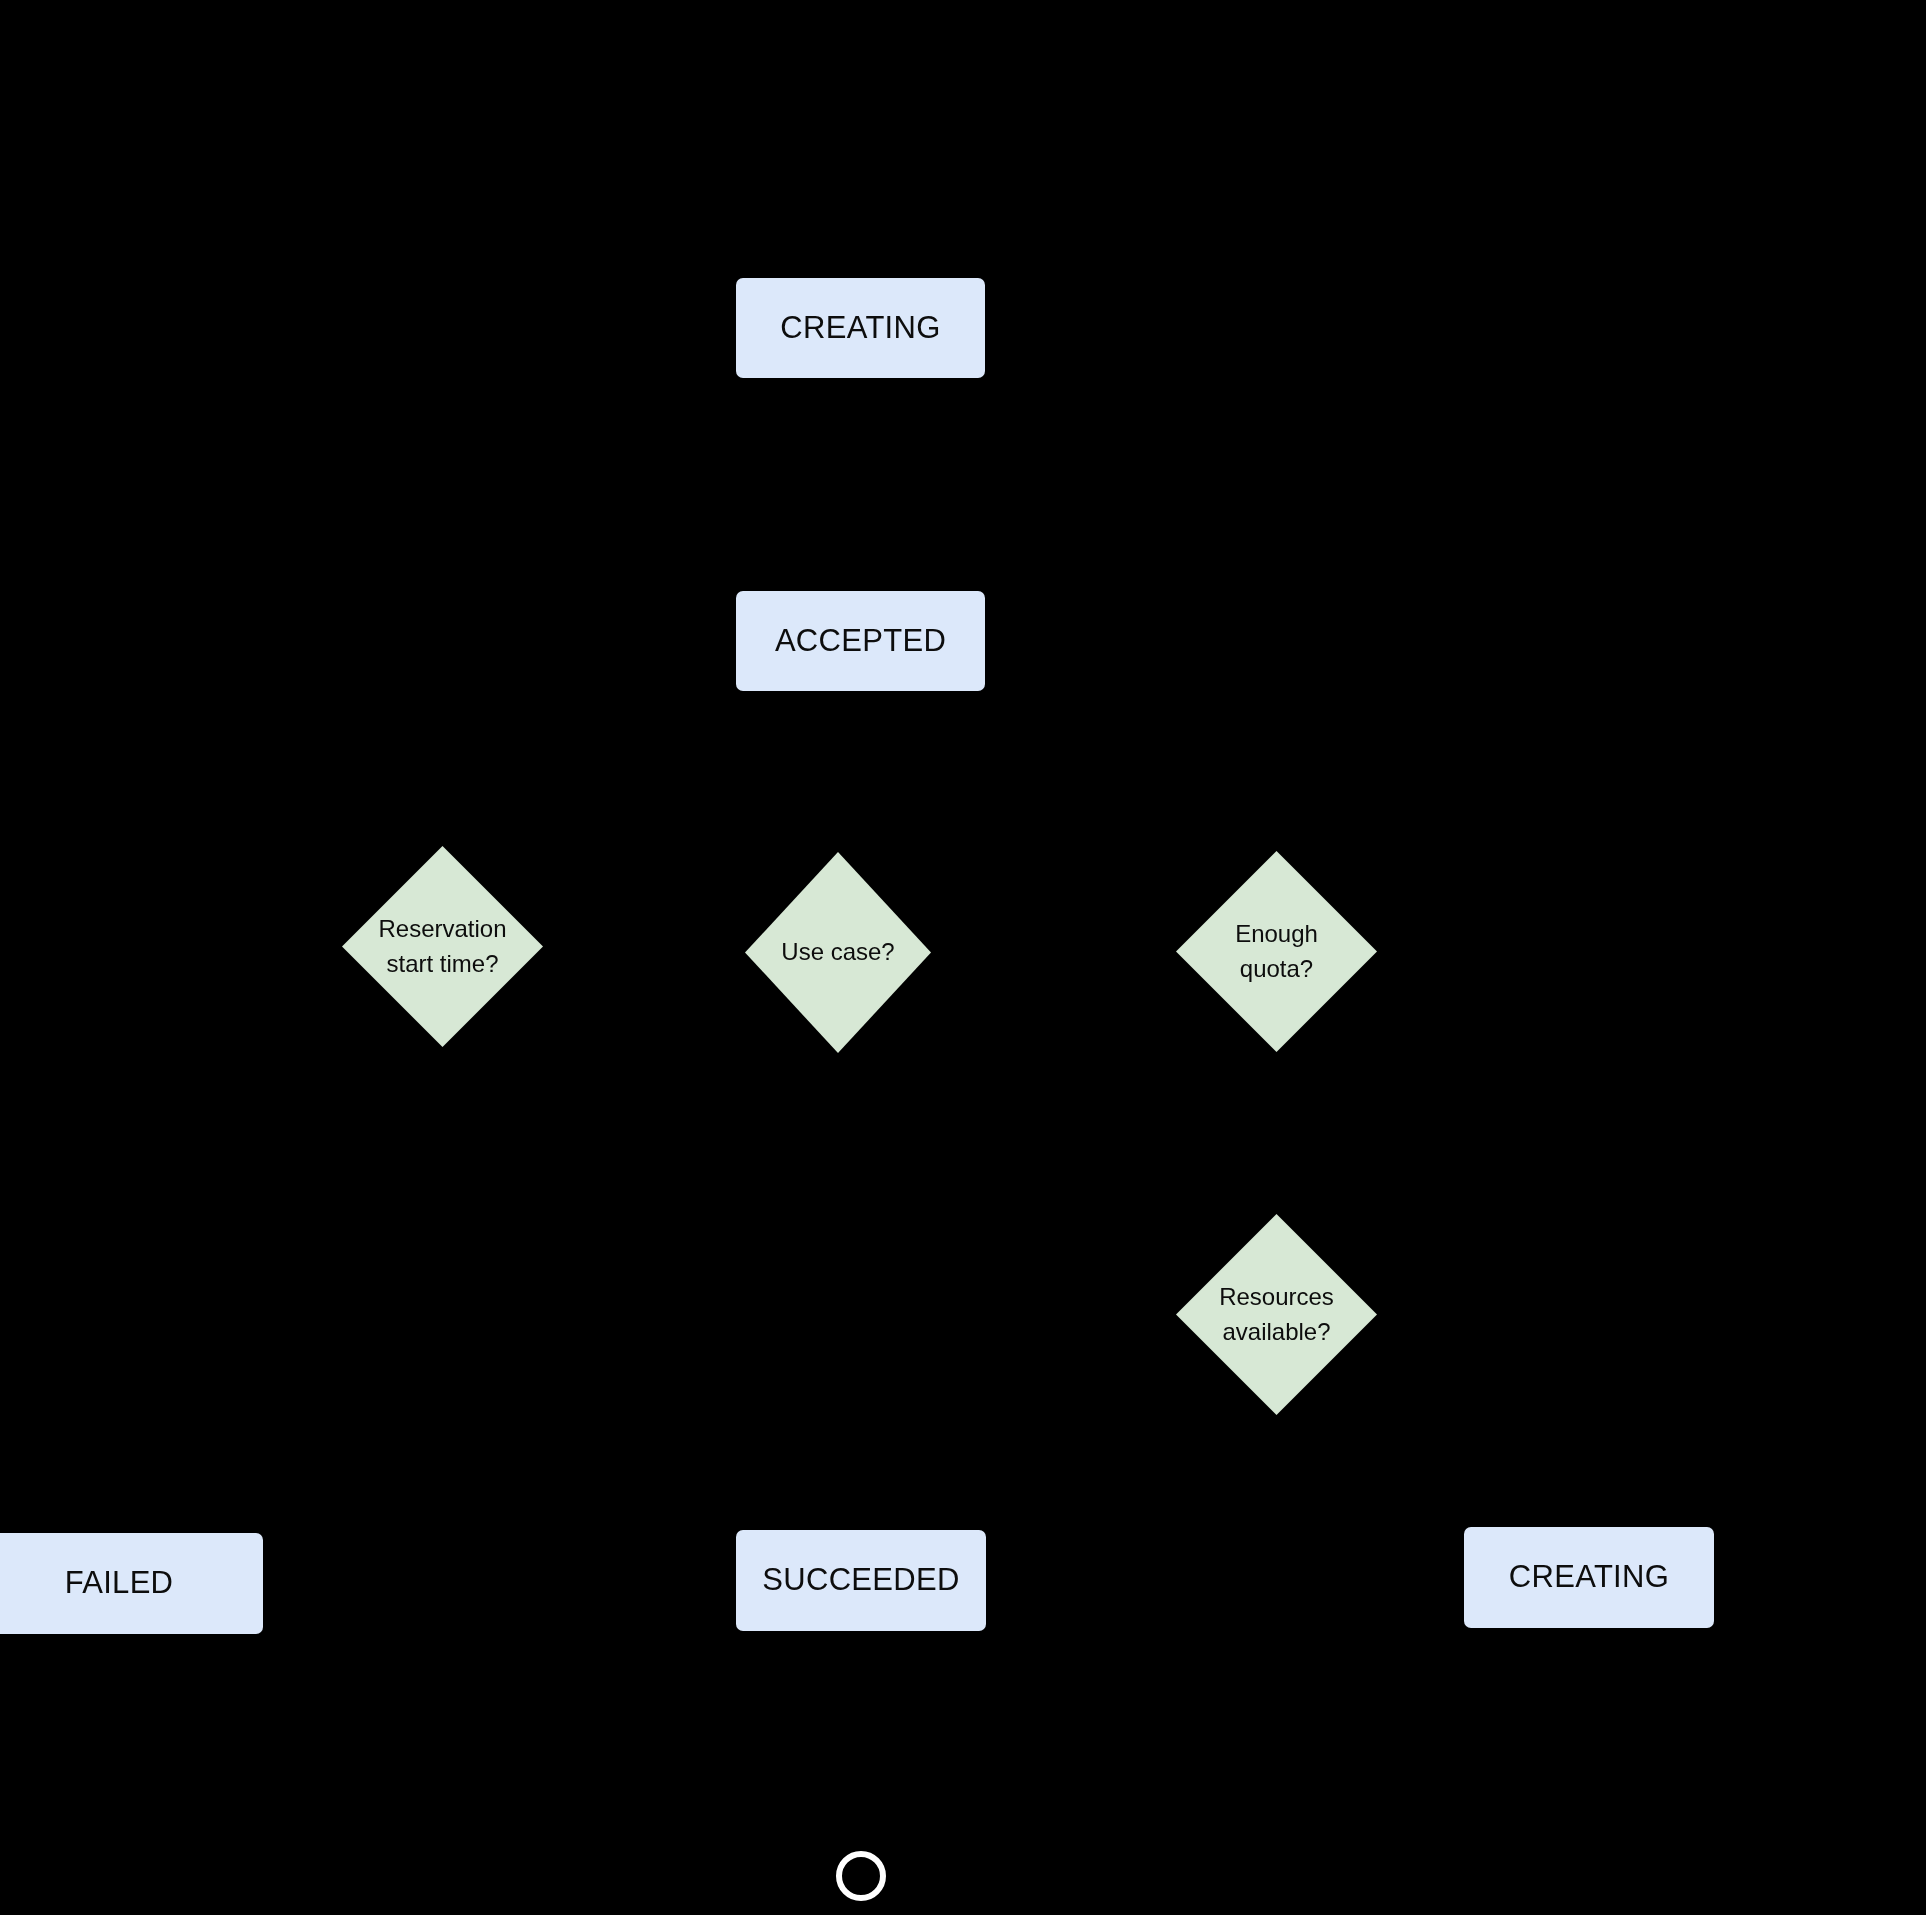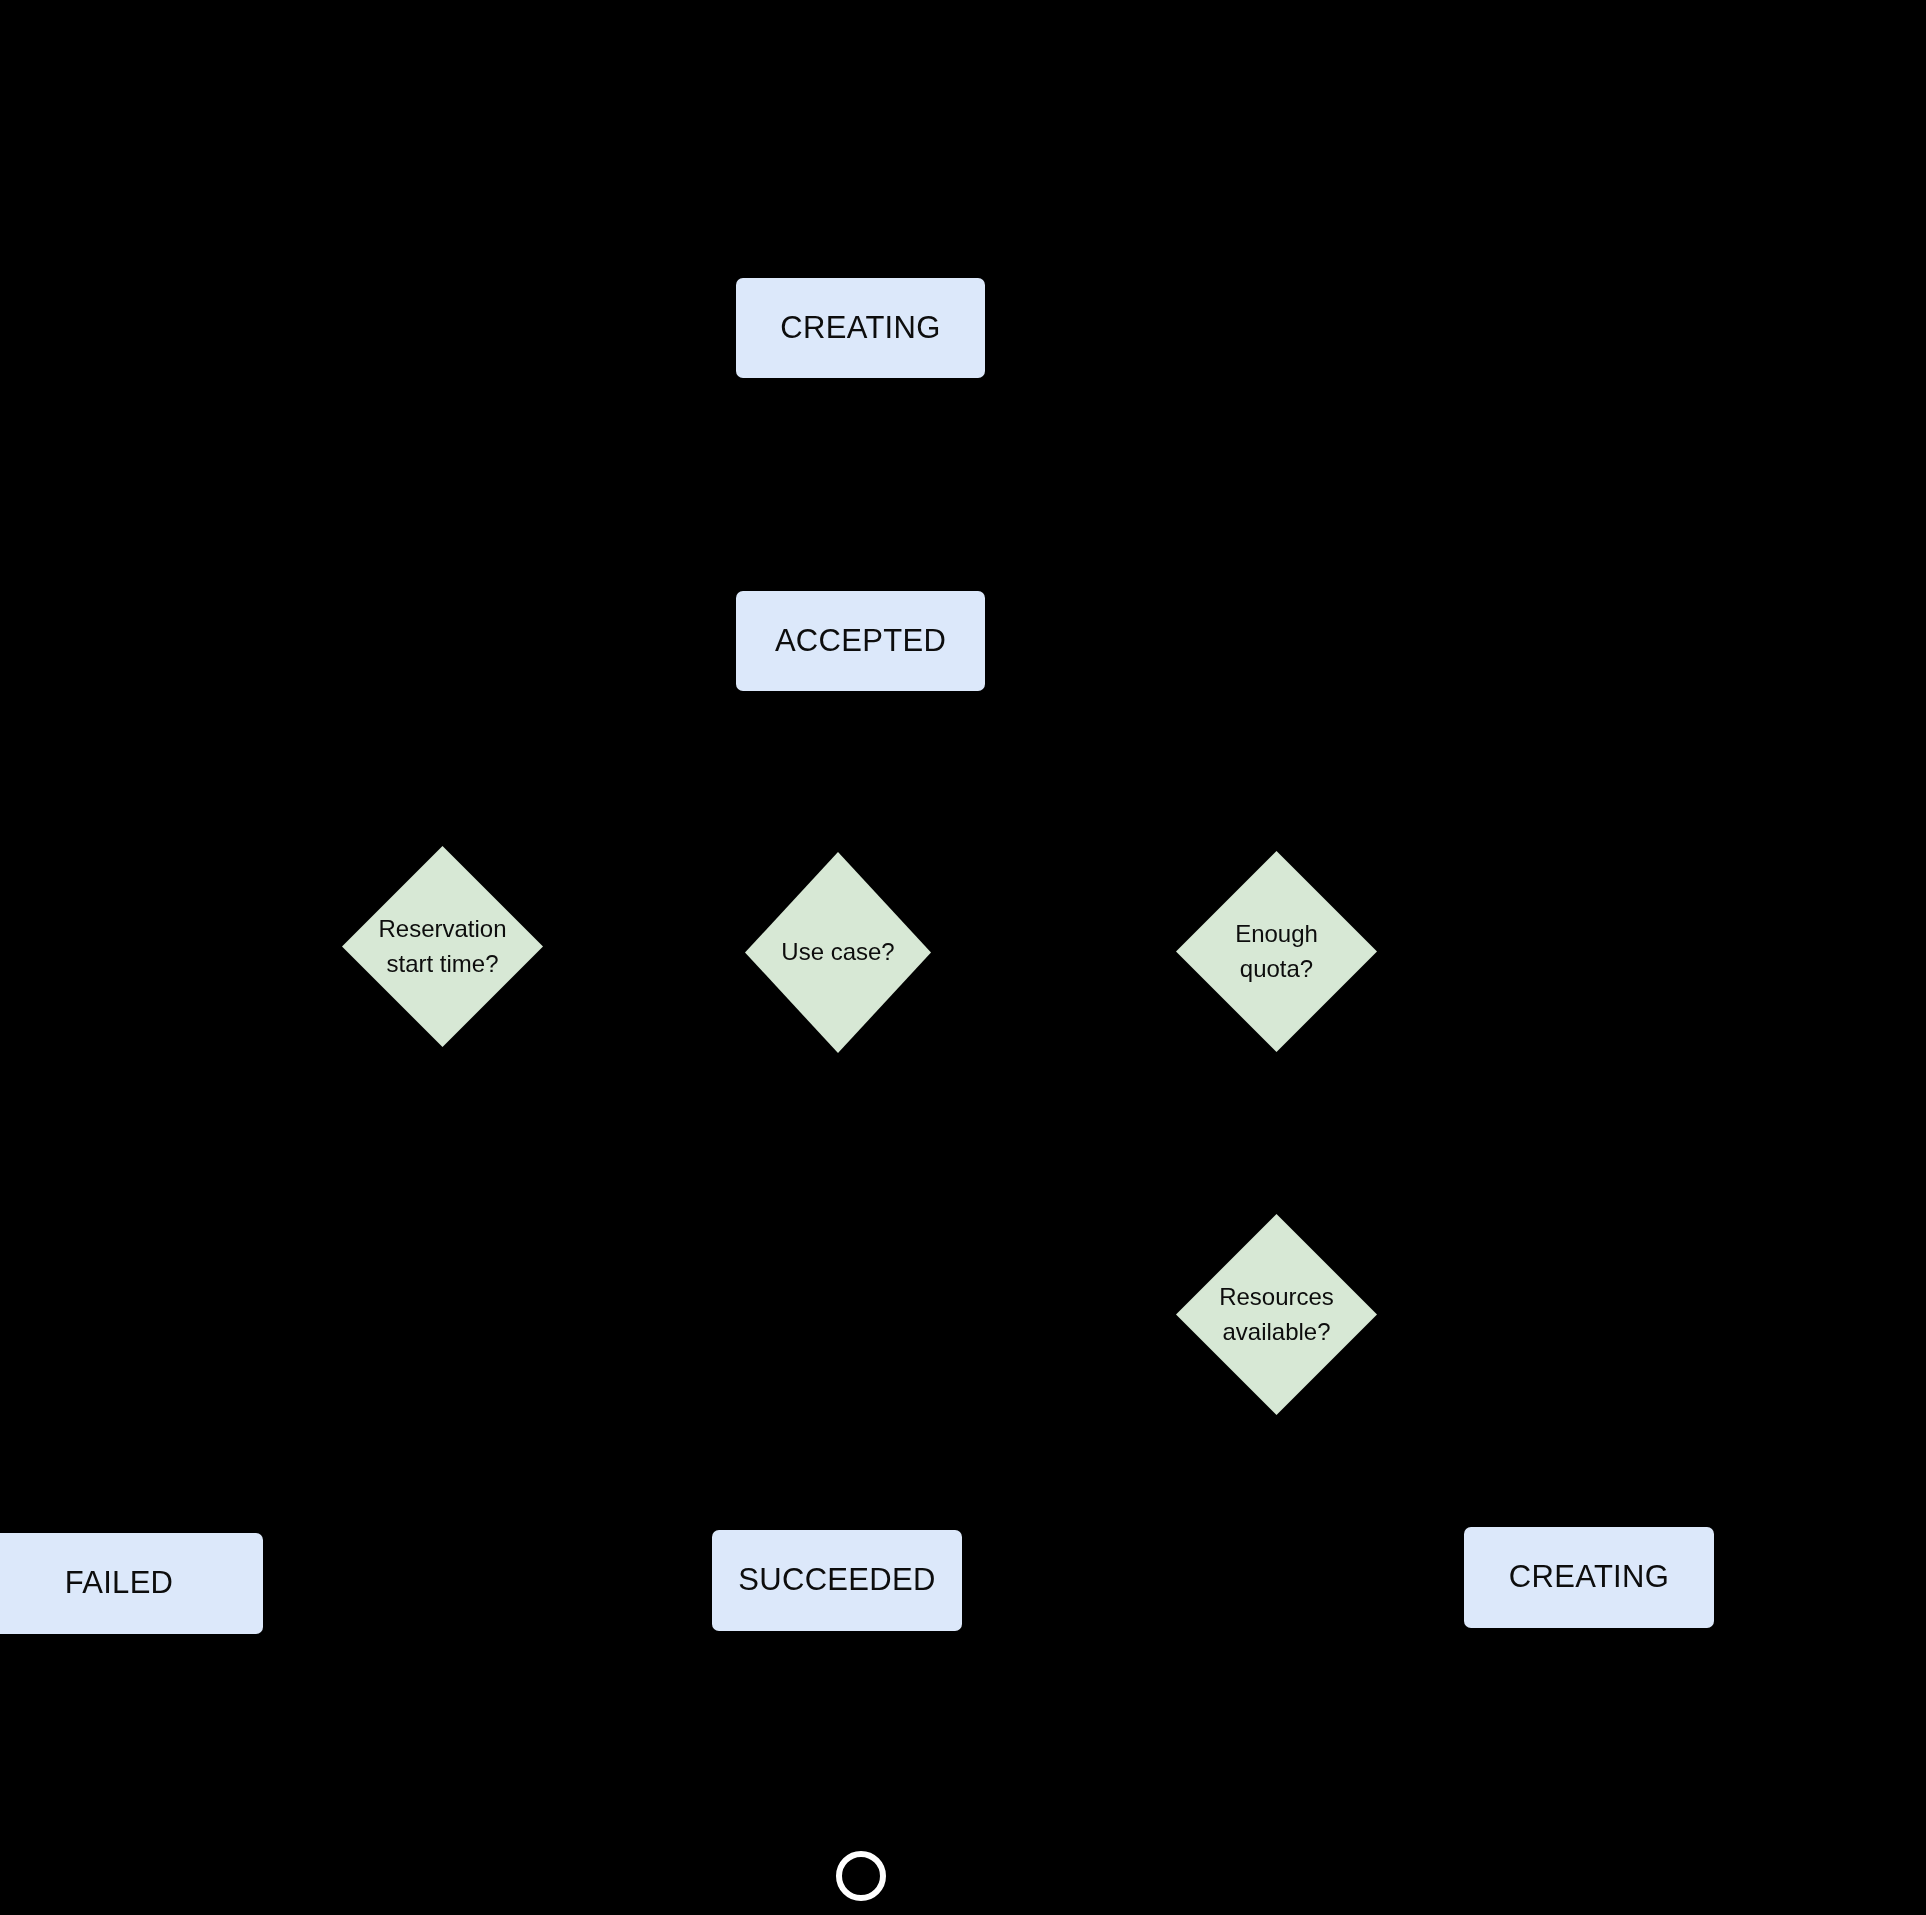--- a/index.html
+++ b/index.html
@@ -116,21 +116,21 @@
   </div>
 
   <div class="state-box" style="left:736px; top:591px; width:249px; height:100px;">
     <span class="state-label">ACCEPTED</span>
   </div>
 
   <div class="state-box" style="left:-32px; top:1533px; width:295px; height:101px;">
     <span class="state-label" style="margin-left:7px;">FAILED</span>
   </div>
 
-  <div class="state-box" style="left:712px; top:1530px; width:250px; height:101px;">
+  <div class="state-box" style="left:736px; top:1530px; width:250px; height:101px;">
     <span class="state-label">SUCCEEDED</span>
   </div>
 
   <div class="state-box" style="left:1464px; top:1527px; width:250px; height:101px;">
     <span class="state-label">CREATING</span>
   </div>
 
   <div class="decision" style="left:342px; top:846px; width:201px; height:201px;">
     <span class="diamond-shape"></span>
     <span class="decision-label">Reservation

